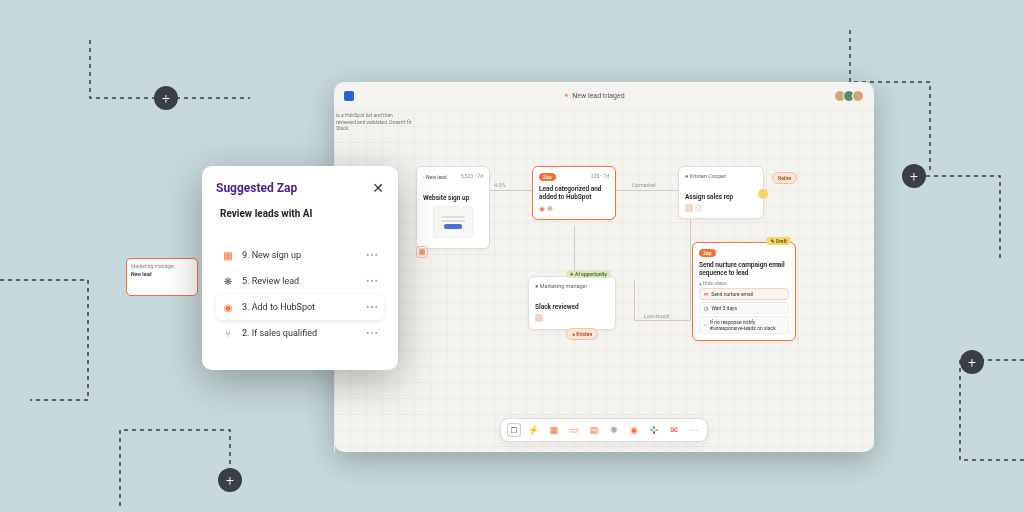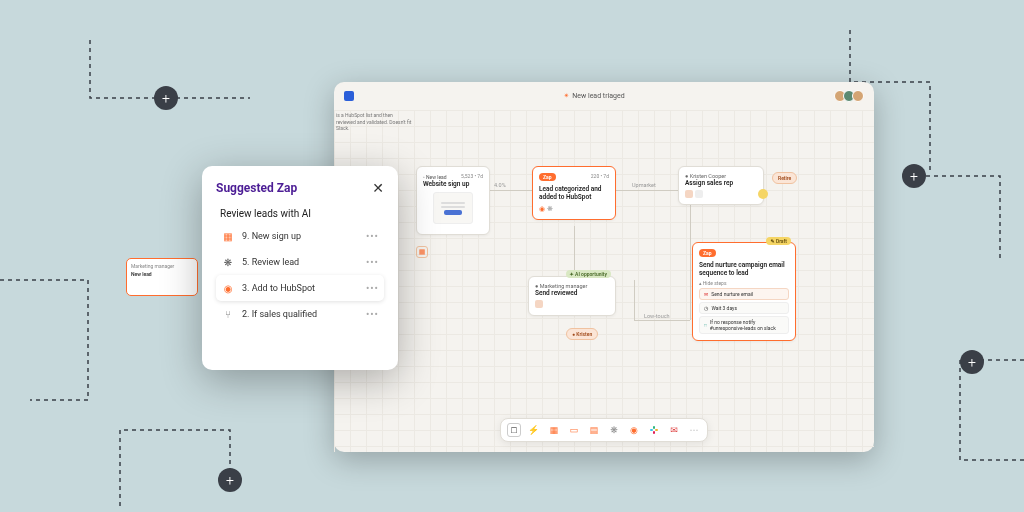--- a/index.html
+++ b/index.html
@@ -14,40 +14,40 @@
 .header-right{display:flex;align-items:center;gap:-3px}
 .avatar{width:12px;height:12px;border-radius:50%;background:#d4a574;border:1px solid #fff;margin-left:-3px}
 .avatar:first-child{margin-left:0}
 .avatar.b{background:#5b8a72}
 .canvas{position:absolute;inset:28px 0 0 0;background-image:linear-gradient(#ece9e3 1px,transparent 1px),linear-gradient(90deg,#ece9e3 1px,transparent 1px);background-size:16px 16px}
 .node{position:absolute;background:#fff;border:1px solid #e0ddd6;border-radius:6px;padding:6px;font-size:6px;box-shadow:0 1px 3px rgba(0,0,0,.05)}
 .node.orange-border{border:1.5px solid #ff6d2e}
 .node-tag{display:inline-block;background:#ff6d2e;color:#fff;font-size:5px;padding:1px 4px;border-radius:6px;font-weight:600}
 .node-tag.green{background:#d9e8c3;color:#4a6b2a}
 .node-tag.yellow{background:#f5d565;color:#6b5410}
-.node-title{font-size:6.5px;font-weight:600;color:#222;margin-top:0}
+.node-title{font-size:6.5px;font-weight:600;color:#222;margin-top:14px}
 .node-stat{font-size:5px;color:#888;float:right}
 .preview-box{width:40px;height:32px;background:#f8f7f4;border:1px solid #eee;border-radius:3px;margin:4px auto;display:flex;flex-direction:column;align-items:center;justify-content:center;gap:2px}
 .preview-line{width:24px;height:2px;background:#ddd;border-radius:1px}
 .preview-btn{width:18px;height:5px;background:#4a72d4;border-radius:2px}
 .sub-row{background:#fdf5f0;border:1px solid #f5d6c3;border-radius:3px;padding:2px 4px;font-size:5px;color:#333;margin-top:2px;display:flex;align-items:center;gap:3px}
 .sub-row.plain{background:#fafaf8;border-color:#eee}
 .chip{position:absolute;background:#fbe5d6;color:#a04a1a;font-size:5px;padding:2px 5px;border-radius:7px;border:1px solid #f0c2a0;font-weight:600}
 .edge-label{position:absolute;font-size:5.5px;color:#999}
 .conn{position:absolute;border-color:#d0ccc2}
 .conn.h{border-top:1px solid #d0ccc2}
 .conn.v{border-left:1px solid #d0ccc2}
 .toolbar{position:absolute;bottom:10px;left:50%;transform:translateX(-50%);background:#fff;border:1px solid #e0ddd6;border-radius:8px;padding:4px 6px;display:flex;gap:6px;box-shadow:0 2px 8px rgba(0,0,0,.08)}
 .tool-icon{width:14px;height:14px;display:flex;align-items:center;justify-content:center;font-size:9px;cursor:pointer;border-radius:3px}
 .tool-icon.boxed{border:1px solid #ccc}
 .modal{position:absolute;left:202px;top:166px;width:196px;height:204px;background:#fff;border-radius:10px;box-shadow:0 10px 40px rgba(0,0,0,.3);padding:14px;z-index:5}
 .modal-header{display:flex;justify-content:space-between;align-items:center;margin-bottom:12px}
 .modal-title{font-size:12px;font-weight:700;color:#4c1d95}
 .modal-close{font-size:14px;cursor:pointer;color:#333}
-.modal-subtitle{font-size:10px;font-weight:400;color:#222;margin-bottom:4px;padding-left:4px}
+.modal-subtitle{font-size:10px;font-weight:700;color:#222;margin-bottom:23px;padding-left:4px}
 .step{display:flex;align-items:center;gap:7px;padding:6px 5px;border-radius:5px;font-size:9px;color:#333;cursor:pointer}
 .step.active{background:#fff;box-shadow:0 1px 4px rgba(0,0,0,.12)}
 .step-icon{width:14px;height:14px;display:flex;align-items:center;justify-content:center;font-size:10px;flex-shrink:0}
 .step-text{flex:1}
 .step-more{color:#aaa;font-size:10px;letter-spacing:1px}
 .side-peek{position:absolute;left:126px;top:258px;width:72px;height:38px;background:#fff;border:1.5px solid #ff6d2e;border-radius:5px;padding:4px;font-size:5px;color:#333;z-index:1}
 .descr-peek{position:absolute;left:334px;top:105px;width:76px;font-size:5px;color:#777;line-height:1.3;z-index:1}
 .icon-orange{color:#ff6d2e}
 .yellow-dot{position:absolute;width:10px;height:10px;background:#f5d565;border-radius:50%;right:-5px;top:22px}
 .dash-path{stroke:#3a3f47;stroke-width:1.5;stroke-dasharray:4 4;fill:none}
@@ -134,21 +134,21 @@
         <span style="width:8px;height:8px;background:#f5d6c3;border-radius:2px;display:inline-block"></span>
         <span style="width:8px;height:8px;background:#eee;border-radius:2px;display:inline-block"></span>
       </div>
       <div class="yellow-dot"></div>
     </div>
     <div class="chip" style="left:438px;top:62px">Retire</div>
 
     <div class="node" style="left:194px;top:166px;width:88px">
       <span class="node-tag green" style="position:absolute;right:4px;top:-7px">✦ <span>AI opportunity</span></span>
       <div style="font-size:5.5px;color:#666">● <span>Marketing manager</span></div>
-      <div class="node-title">Send reviewed</div>
+      <div class="node-title">Slack reviewed</div>
       <div style="margin-top:3px"><span style="width:8px;height:8px;background:#f5d6c3;border-radius:2px;display:inline-block"></span></div>
     </div>
     <div class="chip" style="left:232px;top:218px">● <span>Kristen</span></div>
 
     <span class="edge-label" style="left:310px;top:203px">Low-touch</span>
 
     <div class="node orange-border" style="left:358px;top:132px;width:104px">
       <span class="node-tag">Zap</span>
       <span class="node-tag yellow" style="position:absolute;right:4px;top:-6px">✎ <span>Draft</span></span>
       <div class="node-title" style="margin-top:4px">Send nurture campaign email sequence to lead</div>

